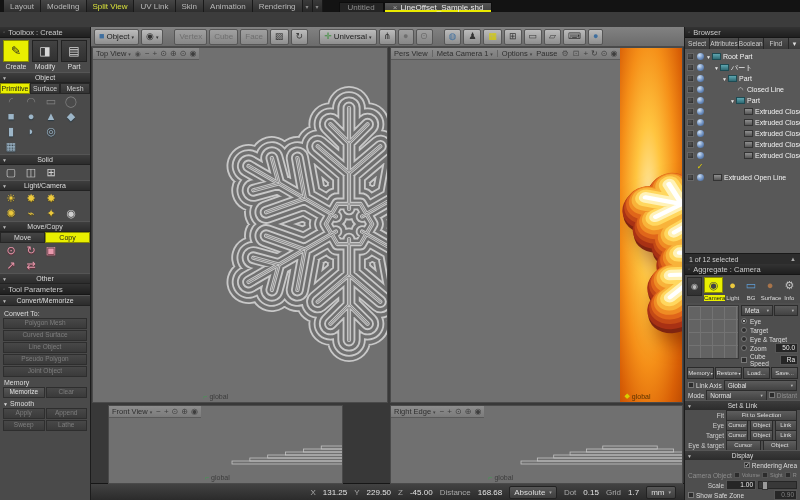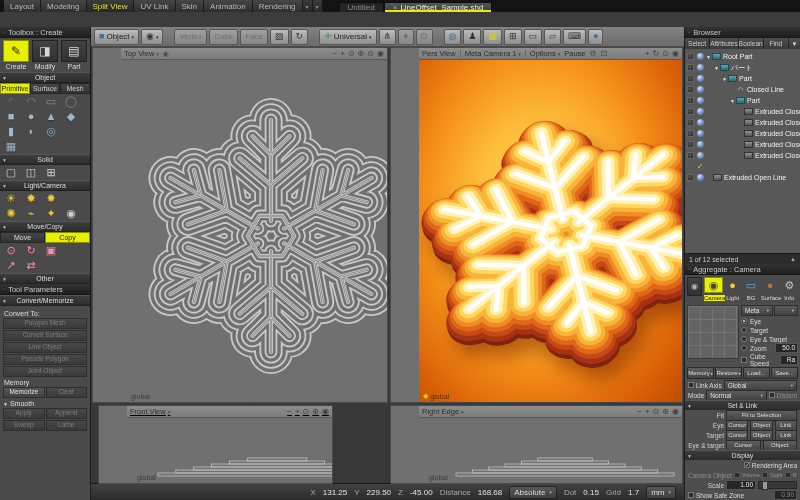--- a/index.html
+++ b/index.html
@@ -67,24 +67,24 @@
   .center{flex:1;display:flex;flex-direction:column;min-width:0;}
   .main-toolbar{height:19px;background:linear-gradient(#828282,#6b6b6b);border-bottom:1px solid #4a4a4a;display:flex;align-items:center;gap:2px;padding:0 3px;font-size:8px;flex:none;}
   .tb-btn{height:14px;background:linear-gradient(#bcbcbc,#8e8e8e);border:1px solid #565656;border-radius:2px;color:#1e1e1e;display:flex;align-items:center;gap:2px;padding:0 4px;white-space:nowrap;}
   .tb-btn .bic{font-size:9px;line-height:1;}
   .tb-btn .bcaret{font-size:5px;color:#333;}
   .tb-btn.disabled{color:#6f6f6f;background:linear-gradient(#a0a0a0,#878787);}
   .tb-gap{width:7px;}
   .ic-blue{color:#3f6f9f}.ic-yel{color:#d8ce00}.ic-grn{color:#3f8f3f}.ic-dark{color:#333}
 
   .viewport-area{flex:1;position:relative;background:#383838;}
-  .vp{position:absolute;background:#707070;border:1px solid #4a4a4a;display:flex;flex-direction:column;box-sizing:border-box;padding-left:28px;}
+  .vp{position:absolute;background:#707070;border:1px solid #4a4a4a;display:flex;flex-direction:row;box-sizing:border-box;}
   .vp-top{left:1px;top:0;width:296px;height:356px;}
   .vp-pers{left:299px;top:0;right:1px;height:356px;}
-  .vp-front{left:7px;top:358px;width:235px;height:79px;text-decoration:underline;}
+  .vp-front{left:17px;top:358px;width:235px;height:79px;}
   .vp-rightv{left:299px;top:358px;right:1px;height:79px;}
   .vp-header{height:11px;background:linear-gradient(#8d8d8d,#7b7b7b);border-bottom:1px solid #5a5a5a;display:flex;align-items:center;font-size:7.5px;color:#2e2e2e;padding:0 3px;gap:4px;flex:none;}
   .vph-item{display:flex;align-items:center;gap:2px;}
   .vph-caret{font-size:5px;color:#444;}
   .vph-sep{width:1px;height:7px;background:#666;}
   .vp-controls{margin-left:auto;display:flex;gap:3px;color:#3e3e3e;font-size:8px;align-items:center;}
   .vp-content{flex:1;position:relative;overflow:hidden;}
   .pers-bg{background:radial-gradient(ellipse at 46% 44%, #ffeaa6 0%, #ffc540 28%, #f58f18 58%, #d85f06 84%, #bf4c02 100%);}
   .axis-tag{position:absolute;left:4px;bottom:2px;font-size:7px;color:#3c3c3c;display:flex;gap:2px;align-items:center;}
   .axis-glyph{color:#3f9f4f;font-size:7px;}

